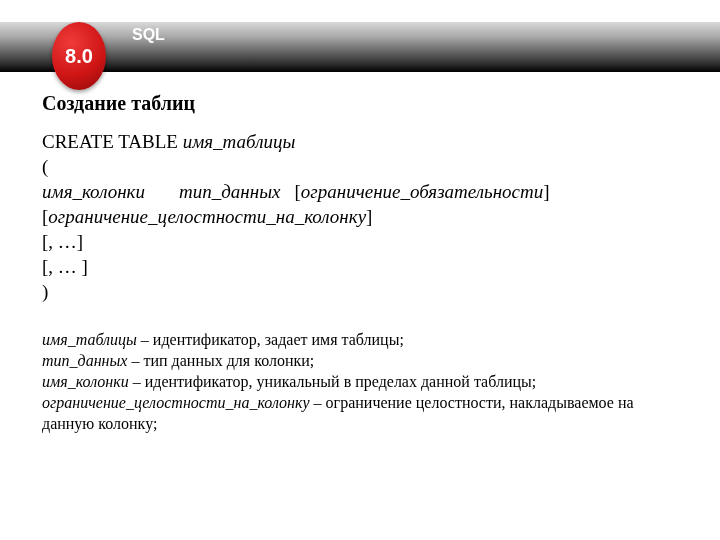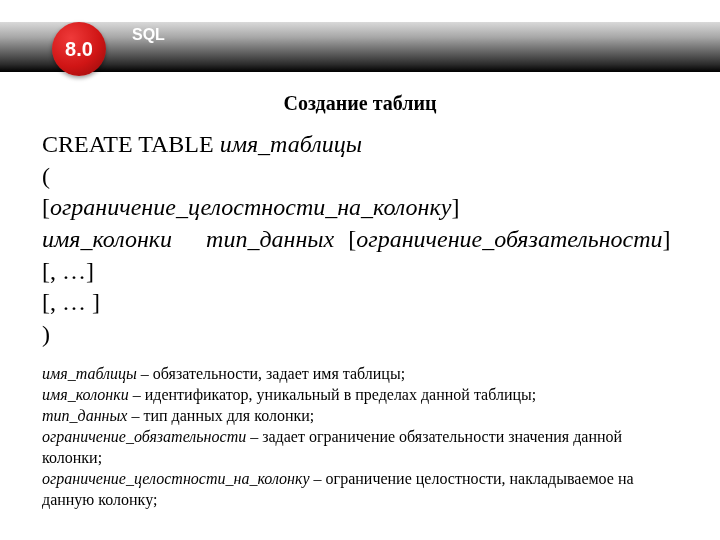--- a/index.html
+++ b/index.html
@@ -29,47 +29,46 @@
     color: #ffffff;
     font-family: Arial, Helvetica, sans-serif;
     font-weight: bold;
     font-size: 16px;
   }
   .badge {
     position: absolute;
     left: 52px;
     top: 22px;
     width: 54px;
-    height: 54px;
+    height: 68px;
     border-radius: 50%;
     background: radial-gradient(circle at 35% 30%, #ef3a3a 0%, #d01515 55%, #8e0a0a 100%);
     box-shadow: 0 2px 4px rgba(0,0,0,0.4);
     display: flex;
     align-items: center;
     justify-content: center;
   }
   .badge-text {
     color: #ffffff;
     font-family: Arial, Helvetica, sans-serif;
     font-weight: bold;
     font-size: 20px;
   }
   .content {
     padding: 20px 42px 0 42px;
   }
   .title {
-    text-align: center;
     font-weight: bold;
     font-size: 20px;
     margin-bottom: 14px;
   }
   .syntax {
-    font-size: 24px;
+    font-size: 19px;
     line-height: 1.32;
-    margin-bottom: 12px;
+    margin-bottom: 24px;
   }
   .syntax .kw { font-style: normal; }
   .syntax .pl { font-style: italic; }
   .definitions {
     font-size: 16px;
     line-height: 1.32;
   }
   .definitions .term { font-style: italic; }
   .gap { display: inline-block; width: 34px; }
   .smallgap { display: inline-block; width: 14px; }
@@ -89,31 +88,30 @@
 
   <div class="title">Создание таблиц</div>
 
   <div class="syntax">
     <div>
       <span class="kw">CREATE TABLE</span>
       <span class="pl"> <span>имя_таблицы</span></span>
     </div>
     <div class="kw">(</div>
     <div>
-      <span class="kw">[</span><span class="pl">ограничение_целостности_на_колонку</span><span class="kw">]</span>
+      <span class="pl">имя_колонки</span><span class="gap"></span><span class="pl">тип_данных</span><span class="smallgap"></span><span class="kw">[</span><span class="pl">ограничение_обязательности</span><span class="kw">]</span>
     </div>
     <div>
-      <span class="pl">имя_колонки</span><span class="gap"></span><span class="pl">тип_данных</span><span class="smallgap"></span><span class="kw">[</span><span class="pl">ограничение_обязательности</span><span class="kw">]</span>
+      <span class="kw">[</span><span class="pl">ограничение_целостности_на_колонку</span><span class="kw">]</span>
     </div>
     <div class="kw">[, …]</div>
     <div class="kw">[, … ]</div>
     <div class="kw">)</div>
   </div>
 
   <div class="definitions">
-    <div><span class="term">имя_таблицы</span><span> – обязательности, задает имя таблицы;</span></div>
+    <div><span class="term">имя_таблицы</span><span> – идентификатор, задает имя таблицы;</span></div>
+    <div><span class="term">тип_данных</span><span> – тип данных для колонки;</span></div>
     <div><span class="term">имя_колонки</span><span> – идентификатор, уникальный в пределах данной таблицы;</span></div>
-    <div><span class="term">тип_данных</span><span> – тип данных для колонки;</span></div>
-    <div><span class="term">ограничение_обязательности</span><span> – задает ограничение обязательности значения данной колонки;</span></div>
     <div><span class="term">ограничение_целостности_на_колонку</span><span> – ограничение целостности, накладываемое на данную колонку;</span></div>
   </div>
 
 </div>
 
 </body></html>

